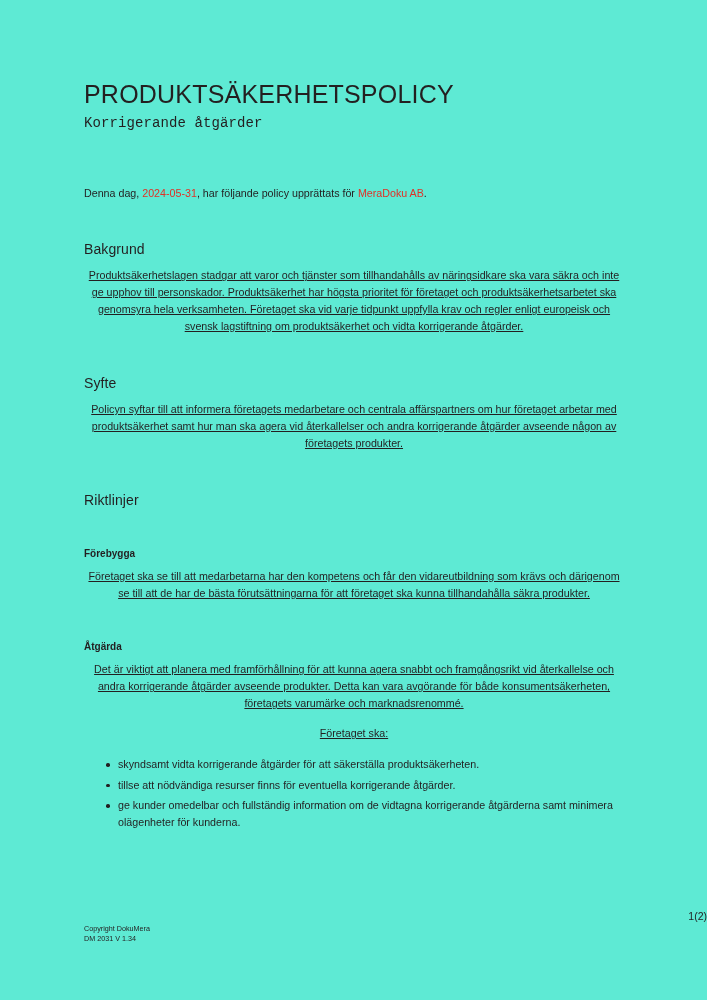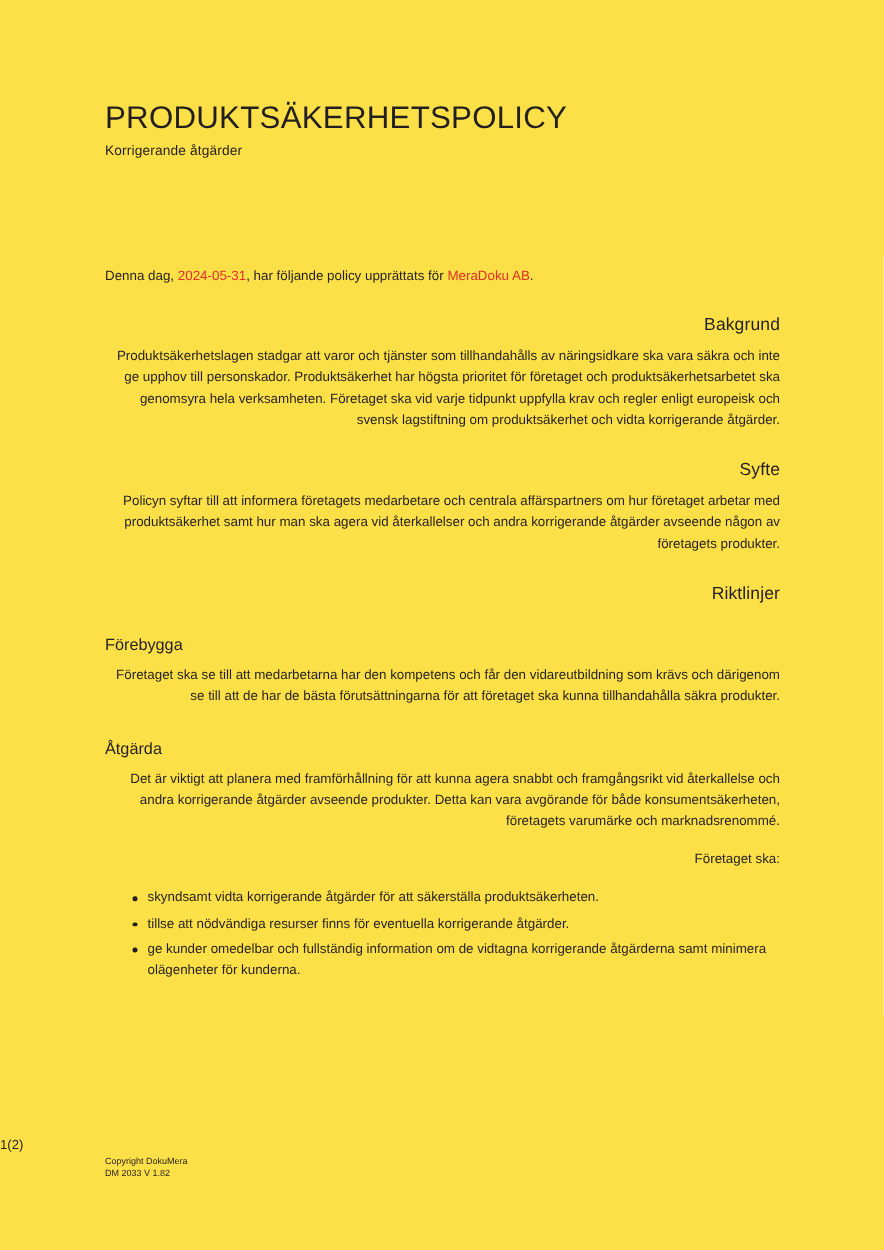--- a/index.html
+++ b/index.html
@@ -11,75 +11,76 @@
     width: 707px;
     height: 1000px;
     font-family: "Liberation Sans", sans-serif;
     color: #231f20;
     -webkit-font-smoothing: antialiased;
   }
   .page {
     position: relative;
     width: 707px;
     height: 1000px;
-    background: #fde047;
+    background: #5eead4;
     box-sizing: border-box;
     padding: 0;
     overflow: hidden;
   }
   .content {
     position: absolute;
     left: 84px;
     top: 80px;
     width: 540px;
   }
   .doc-title {
     font-size: 25px;
     font-weight: 400;
     letter-spacing: 0.2px;
     line-height: 1.15;
     margin: 0 0 6px 0;
     color: #231f20;
   }
   .doc-subtitle {
-    font-size: 11px;
+    font-size: 14px;
     font-weight: 400;
     color: #231f20;
     margin: 0;
     letter-spacing: 0.1px;
+    font-family: Liberation Mono, monospace;
   }
   .intro {
-    margin-top: 86px;
+    margin-top: 54px;
     font-size: 10.7px;
     line-height: 1.55;
     color: #231f20;
   }
   .intro .hl {
     color: #e03127;
   }
   h2.section {
     font-size: 14px;
     font-weight: 400;
-    margin: 22px 0 10px 0;
+    margin: 40px 0 10px 0;
     color: #231f20;
     letter-spacing: 0.1px;
-    text-align: right;
   }
   h3.subsection {
-    font-size: 13px;
-    font-weight: 400;
-    margin: 26px 0 9px 0;
+    font-size: 10px;
+    font-weight: 700;
+    margin: 40px 0 9px 0;
     color: #231f20;
   }
   p.body {
     font-size: 10.7px;
     line-height: 1.58;
     margin: 0 0 13px 0;
     color: #231f20;
-    text-align: right;
+    text-align: center;
+    text-decoration: underline;
   }
   p.body.tight {
     margin-bottom: 0;
   }
   ul.bullets {
     margin: 14px 0 0 0;
     padding-left: 22px;
     list-style: none;
   }
   ul.bullets li {
@@ -113,21 +114,21 @@
     top: 0;
     font-size: 7.2px;
     line-height: 1.45;
     color: #231f20;
   }
   .page-number {
     position: absolute;
     left: 0;
     right: 0;
     top: -14px;
-    text-align: left;
+    text-align: right;
     font-size: 10.5px;
     color: #231f20;
   }
 </style>
 </head>
 <body>
 
 <div class="page">
 
   <div class="content">
@@ -157,17 +158,17 @@
       <li>tillse att nödvändiga resurser finns för eventuella korrigerande åtgärder.</li>
       <li>ge kunder omedelbar och fullständig information om de vidtagna korrigerande åtgärderna samt minimera olägenheter för kunderna.</li>
     </ul>
 
   </div>
 
   <div class="footer">
     <div class="page-number">1(2)</div>
     <div class="footer-left">
       <div>Copyright DokuMera</div>
-      <div>DM 2033 V 1.82</div>
+      <div>DM 2031 V 1.34</div>
     </div>
   </div>
 
 </div>
 
 </body></html>

